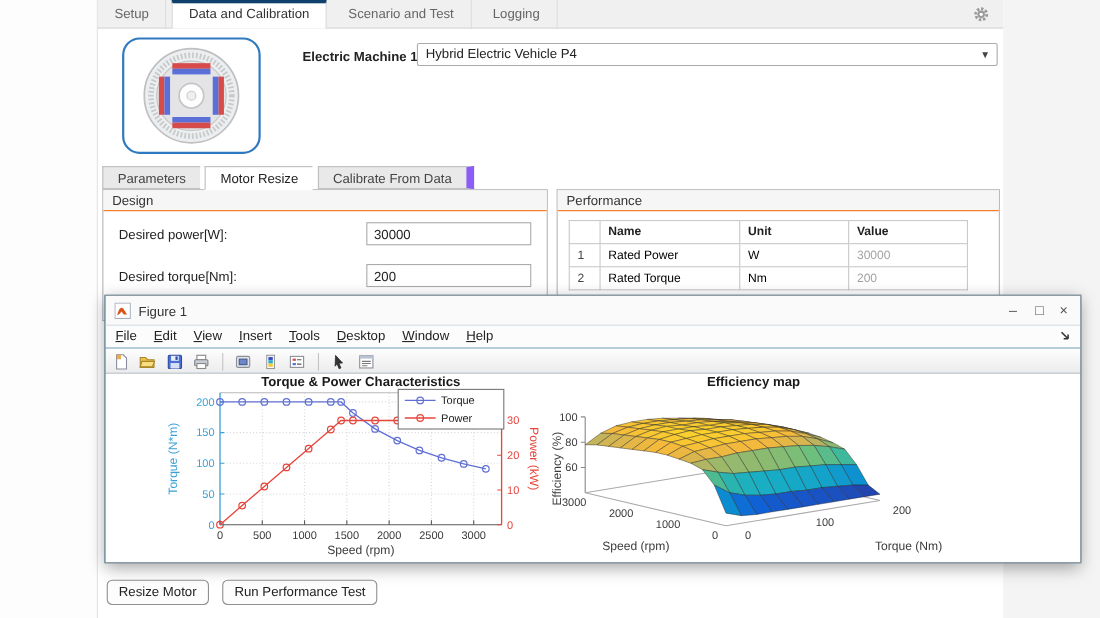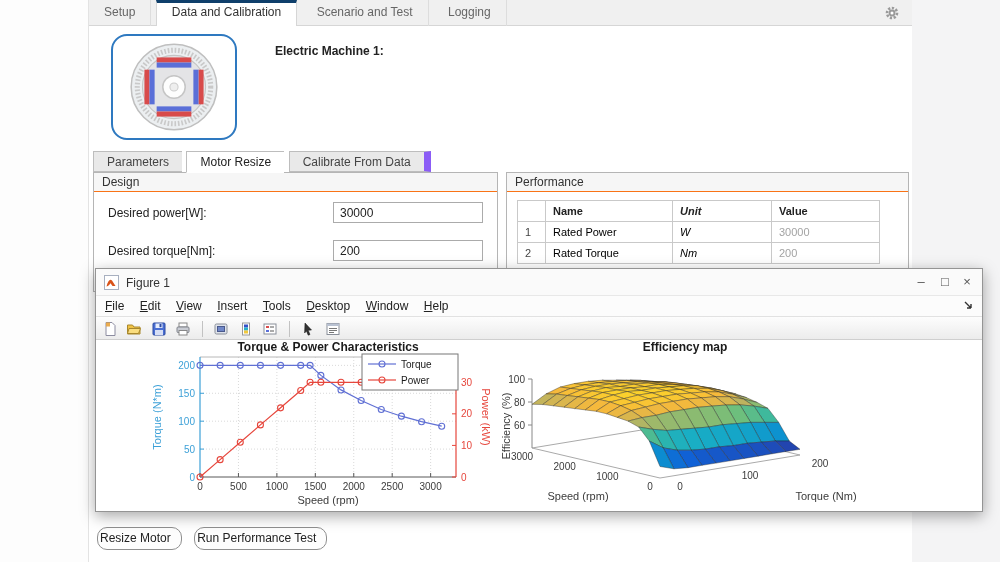--- a/index.html
+++ b/index.html
@@ -37,21 +37,21 @@
   .field-row { position:relative; height:30px; margin-top:8px; }
   .field-label { position:absolute; left:14px; top:6px; font-size:12px; color:#222; }
   .field-input { position:absolute; left:239px; top:2px; width:150px; height:21px; border:1px solid #ababab; font-size:12px;
       font-family:"Liberation Sans",sans-serif; color:#222; padding:0 6px; background:#fff; }
 
   table.perf { border-collapse:collapse; margin:8px 0 0 10px; font-size:11px; }
   table.perf th, table.perf td { border:1px solid #c9c9c9; height:21px; padding:0 7px; text-align:left; }
   table.perf th { font-weight:bold; color:#222; background:#fff; }
   td.rownum { width:28px; text-align:center; color:#444; }
   th.c-name, td.c-name { width:127px; }
-  th.c-unit, td.c-unit { width:99px;font-style:italic; }
+  th.c-unit, td.c-unit { width:99px; }
   th.c-value, td.c-value { width:108px; }
   td.c-value { color:#a3a3a3; }
 
   
   .figwin { position:absolute; left:95px; top:268px; width:888px; height:244px; background:#0369a1;
       border:1px solid #949494; box-shadow:0 4px 14px rgba(0,0,0,0.35); z-index:10; }
   .fig-titlebar { position:relative; height:27px; background:#fafafa; border-bottom:1px solid #e8e8e8; }
   .fig-icon { position:absolute; left:8px; top:6px; width:15px; height:15px; }
   .fig-title { position:absolute; left:30px; top:7px; font-size:12px; color:#333; }
   .winbtn { position:absolute; top:0px; width:22px; height:26px; text-align:center; line-height:26px; font-size:13px; color:#555; }
@@ -63,21 +63,21 @@
   .fig-toolbar { position:relative; height:24px; background:linear-gradient(#fdfdfd,#ececec);
       border-top:1px solid #e2e2e2; border-bottom:1px solid #cfcfcf; padding:3px 0 0 4px; }
   .tb-btn { display:inline-block; width:20px; height:18px; text-align:center; vertical-align:top; padding-top:1px; }
   .tb-sep { display:inline-block; width:1px; height:16px; background:#c2c2c2; margin:1px 4px 0 4px; vertical-align:top; }
   .fig-canvas { position:relative; height:171px; background:#fff; }
   .fig-canvas svg { position:absolute; top:0; }
 
   
   .bottom-buttons { position:absolute; left:8px; top:527px; }
   .btn { display:inline-block; font-size:12px; color:#222; background:#fdfdfd; border:1px solid #8f8f8f;
-      border-radius:10px; padding:3px 10px 4px 2px; margin-right:8px; }
+      border-radius:5px; padding:3px 10px 4px 10px; margin-right:8px; }
 </style>
 </head>
 <body>
 
 <div class="right-gutter"></div>
 
 <div class="app">
 
   <div class="tabstrip">
     <div class="tab">Setup</div>
@@ -102,20 +102,24 @@
         <rect x="33" y="74" width="34" height="5" fill="#d84b4b"></rect>
       <rect x="21" y="33" width="5" height="34" fill="#d84b4b"></rect>
         <rect x="26" y="33" width="5" height="34" fill="#5a6fd8"></rect>
       <rect x="74" y="33" width="5" height="34" fill="#d84b4b"></rect>
         <rect x="69" y="33" width="5" height="34" fill="#5a6fd8"></rect>
       <circle cx="50" cy="50" r="11" fill="#fdfdfd" stroke="#c5c5c5" stroke-width="1.5"></circle>
       <circle cx="50" cy="50" r="4" fill="#eeeeee" stroke="#cccccc"></circle>
     </svg>
   </div>
   <div class="machine-label">Electric Machine 1:</div>
+  <div class="machine-select">
+    <span>Hybrid Electric Vehicle P4</span>
+    <span class="arrow">▼</span>
+  </div>
 
   <div class="subtabs">
     <div class="subtab">Parameters</div>
     <div class="subtab active">Motor Resize</div>
     <div class="subtab">Calibrate From Data</div>
   </div>
 
   <div class="panel panel-design">
     <div class="panel-header">Design</div>
     <div class="field-row">

